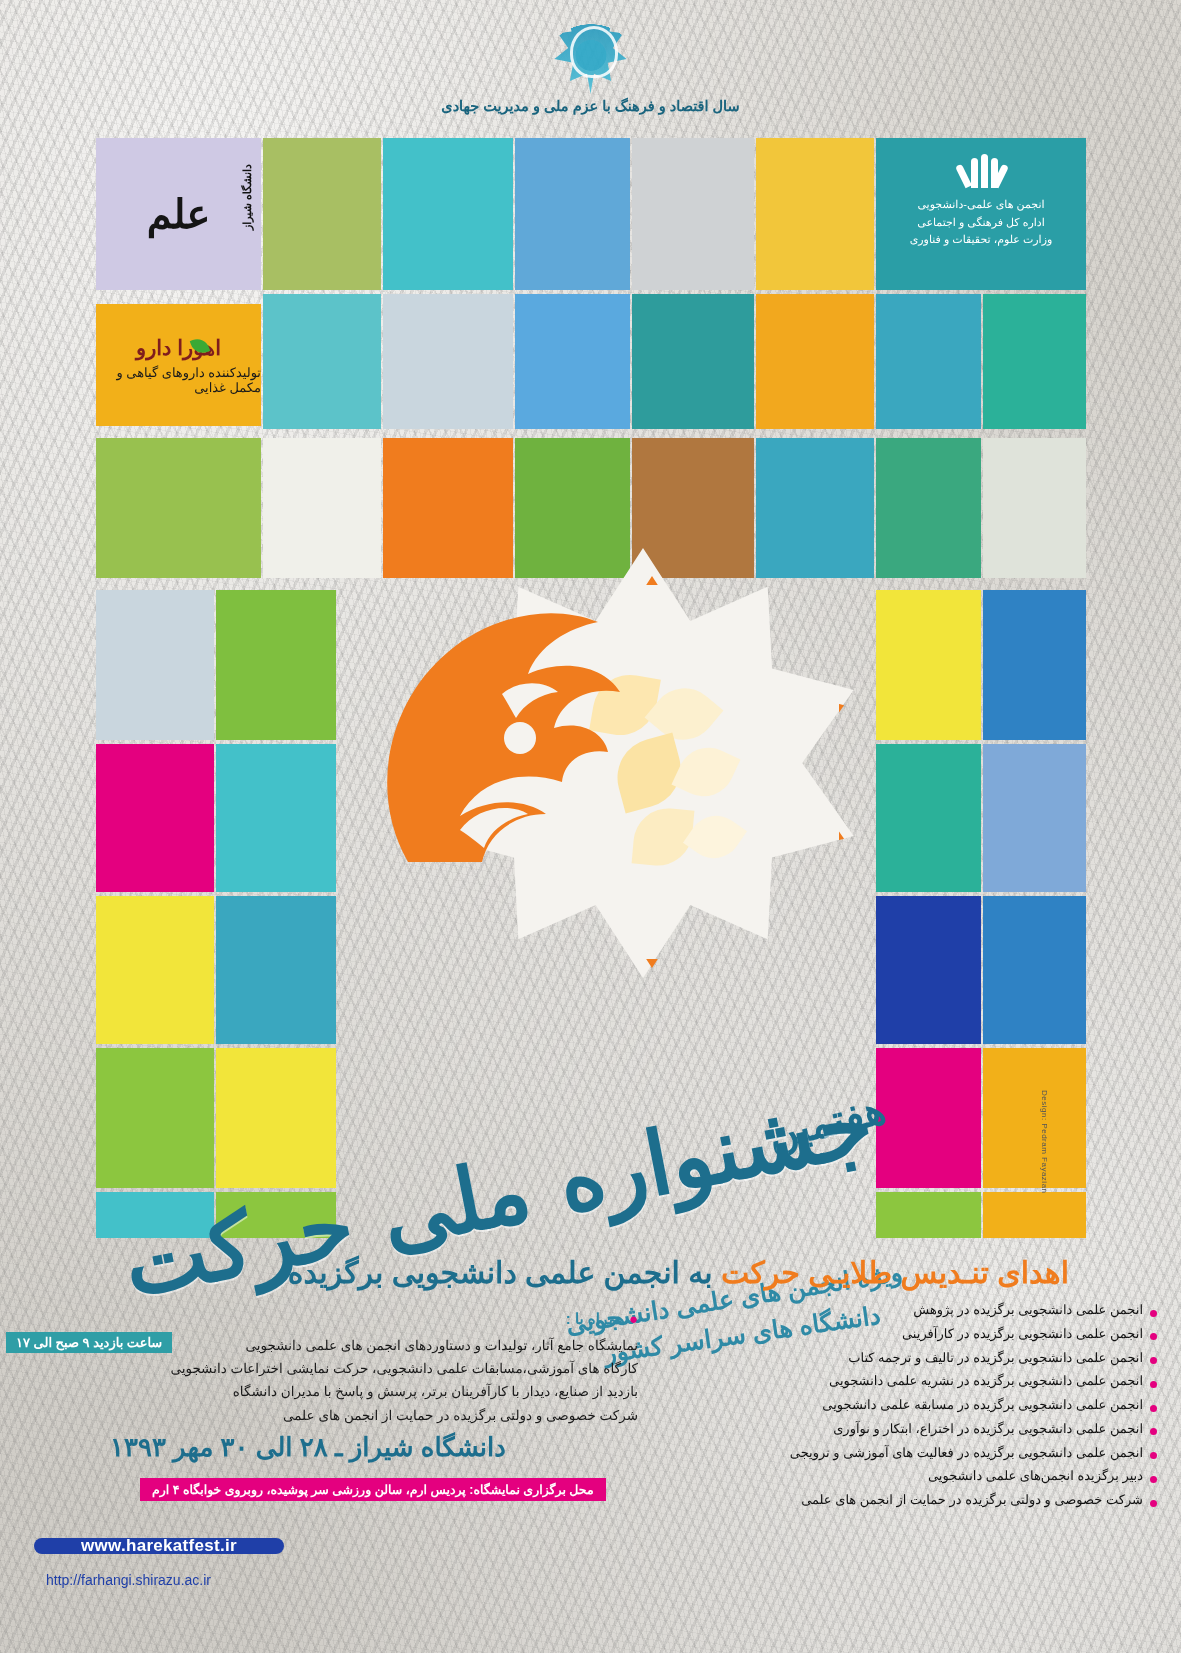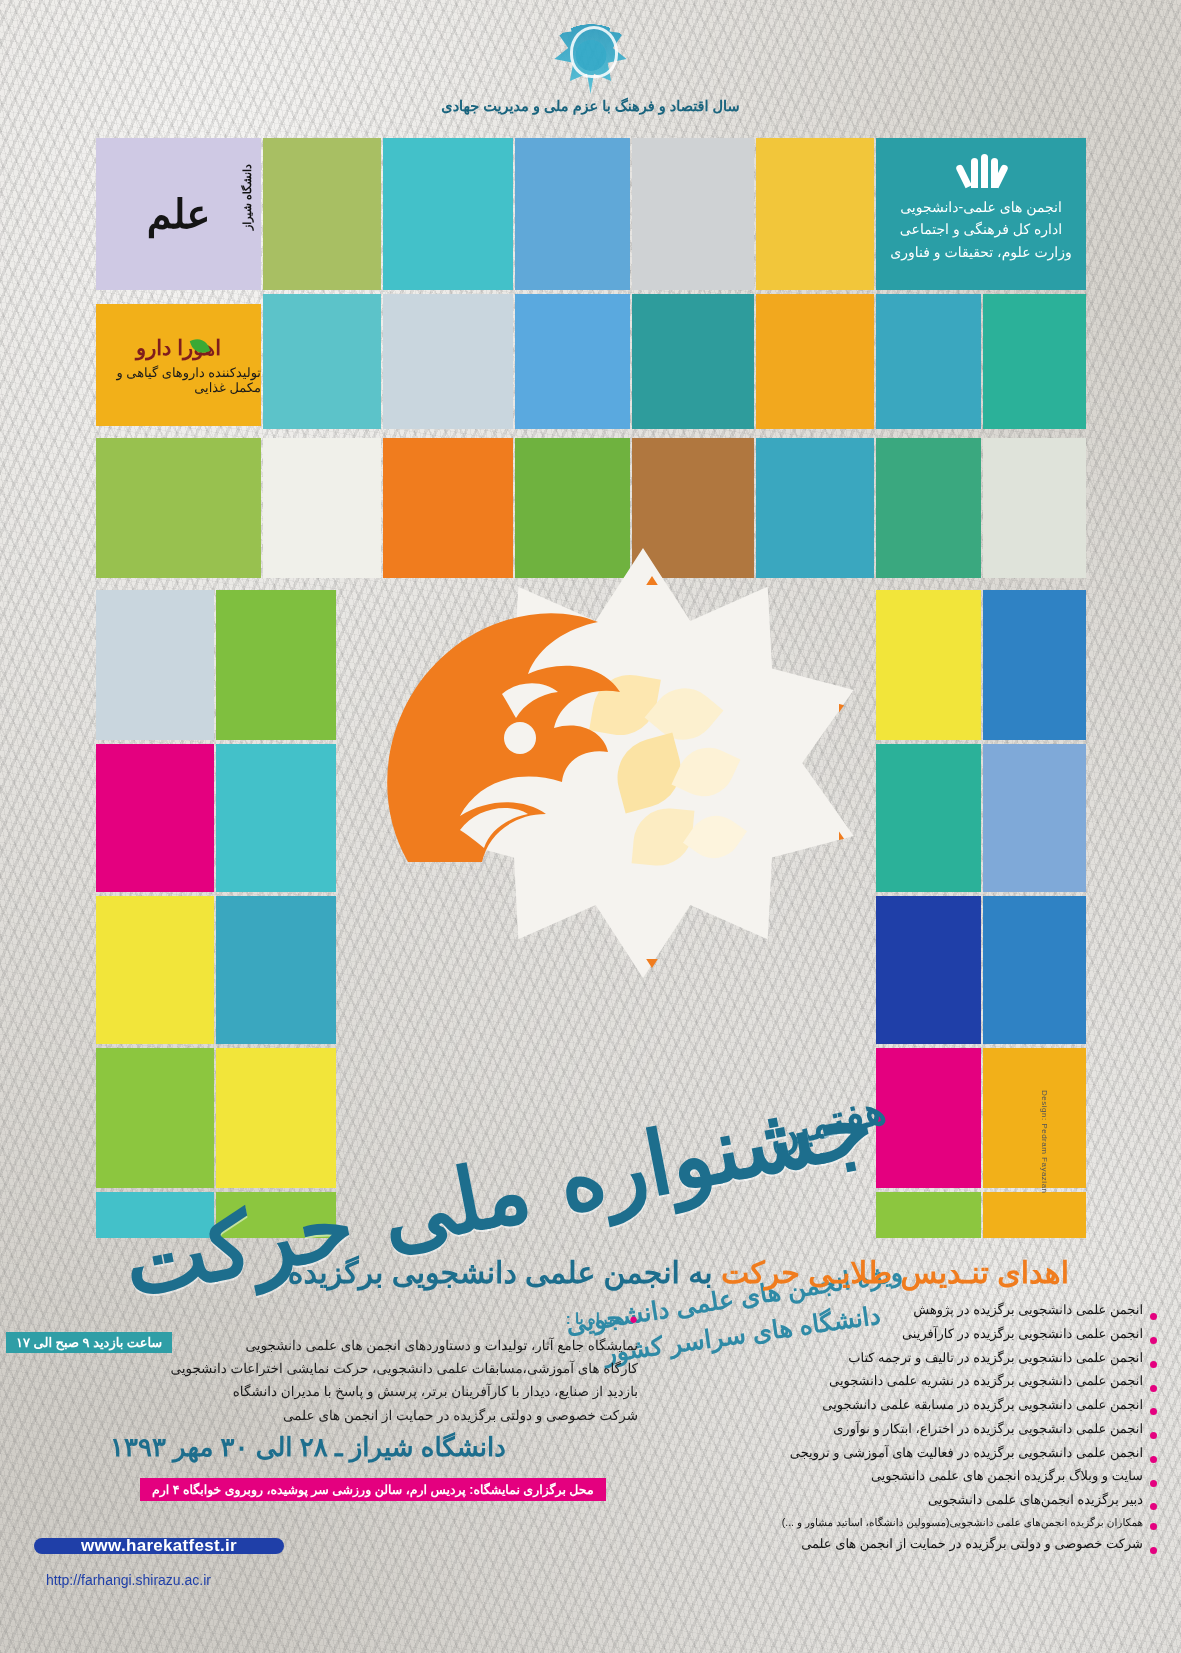--- a/index.html
+++ b/index.html
@@ -79,21 +79,21 @@
     width:46px;height:40px;position:relative;margin-bottom:8px;
   }
   #ministry-logo .emblem b{
     position:absolute;bottom:0;width:7px;height:30px;background:#fff;border-radius:4px 4px 0 0;
   }
   #ministry-logo .emblem b:nth-child(1){left:2px;transform:rotate(-26deg);height:24px;}
   #ministry-logo .emblem b:nth-child(2){left:13px;height:30px;}
   #ministry-logo .emblem b:nth-child(3){left:23px;height:34px;}
   #ministry-logo .emblem b:nth-child(4){left:33px;height:30px;}
   #ministry-logo .emblem b:nth-child(5){right:0px;transform:rotate(26deg);height:24px;}
-  #ministry-logo .lines{font-size:14px;line-height:1.6;text-align:center;direction:rtl;}
+  #ministry-logo .lines{font-size:11px;line-height:1.6;text-align:center;direction:rtl;}
 
   #ahura-logo{
     position:absolute;left:0px;top:166px;width:165px;height:122px;background:#f2b019;
     display:flex;flex-direction:column;align-items:center;justify-content:center;
   }
   #ahura-logo .word{font-size:21px;font-weight:bold;color:#7f1d1d;direction:rtl;}
   #ahura-logo .tag{font-size:13px;color:#1b1b1b;margin-top:5px;direction:rtl;}
   #ahura-logo .leaf{
     position:absolute;left:96px;top:34px;width:16px;height:16px;background:#3aa935;
     border-radius:0 80% 0 80%;transform:rotate(-20deg);
@@ -176,21 +176,21 @@
   #time-badge{
     position:absolute;left:6px;top:1332px;background:#2f9ea6;color:#fff;
     font-size:13px;font-weight:bold;padding:3px 10px;direction:rtl;
   }
 
   
   #prize-list{
     position:absolute;right:24px;top:1300px;width:520px;direction:rtl;text-align:right;
   }
   #prize-list .row{
-    display:flex;align-items:flex-end;gap:7px;justify-content:flex-start;
+    display:flex;align-items:center;gap:7px;justify-content:flex-start;
     font-size:13px;color:#111;line-height:1.56;margin-bottom:3.5px;
   }
   #prize-list .bullet{
     flex:0 0 auto;width:7px;height:7px;border-radius:50%;background:#e4007f;margin-top:6px;
   }
   #prize-list .row span.txt{display:block;}
   #prize-list .row .small{font-size:10.5px;}
 
   
   #date-line{
@@ -373,29 +373,21 @@
     <div class="row">
       <span class="bullet"></span>
       <span class="txt">انجمن علمی دانشجویی برگزیده در اختراع، ابتکار و نوآوری</span>
     </div>
     <div class="row">
       <span class="bullet"></span>
       <span class="txt">انجمن علمی دانشجویی برگزیده در فعالیت های آموزشی و ترویجی</span>
     </div>
     <div class="row">
       <span class="bullet"></span>
-      <span class="txt">سایت و وبلاگ برگزیده انجمن های علمی دانشجویی</span>
-    </div>
-    <div class="row">
-      <span class="bullet"></span>
       <span class="txt">دبیر برگزیده انجمن‌های علمی دانشجویی</span>
-    </div>
-    <div class="row">
-      <span class="bullet"></span>
-      <span class="txt small">همکاران برگزیده انجمن‌های علمی دانشجویی(مسوولین دانشگاه، اساتید مشاور و ...)</span>
     </div>
     <div class="row">
       <span class="bullet"></span>
       <span class="txt">شرکت خصوصی و دولتی برگزیده در حمایت از انجمن های علمی</span>
     </div>
   </div>
 
 <div id="date-line">دانشگاه شیراز ـ ۲۸ الی ۳۰ مهر ۱۳۹۳</div>
 
 <div id="venue-badge">محل برگزاری نمایشگاه: پردیس ارم، سالن ورزشی سر پوشیده، روبروی خوابگاه ۴ ارم</div>

